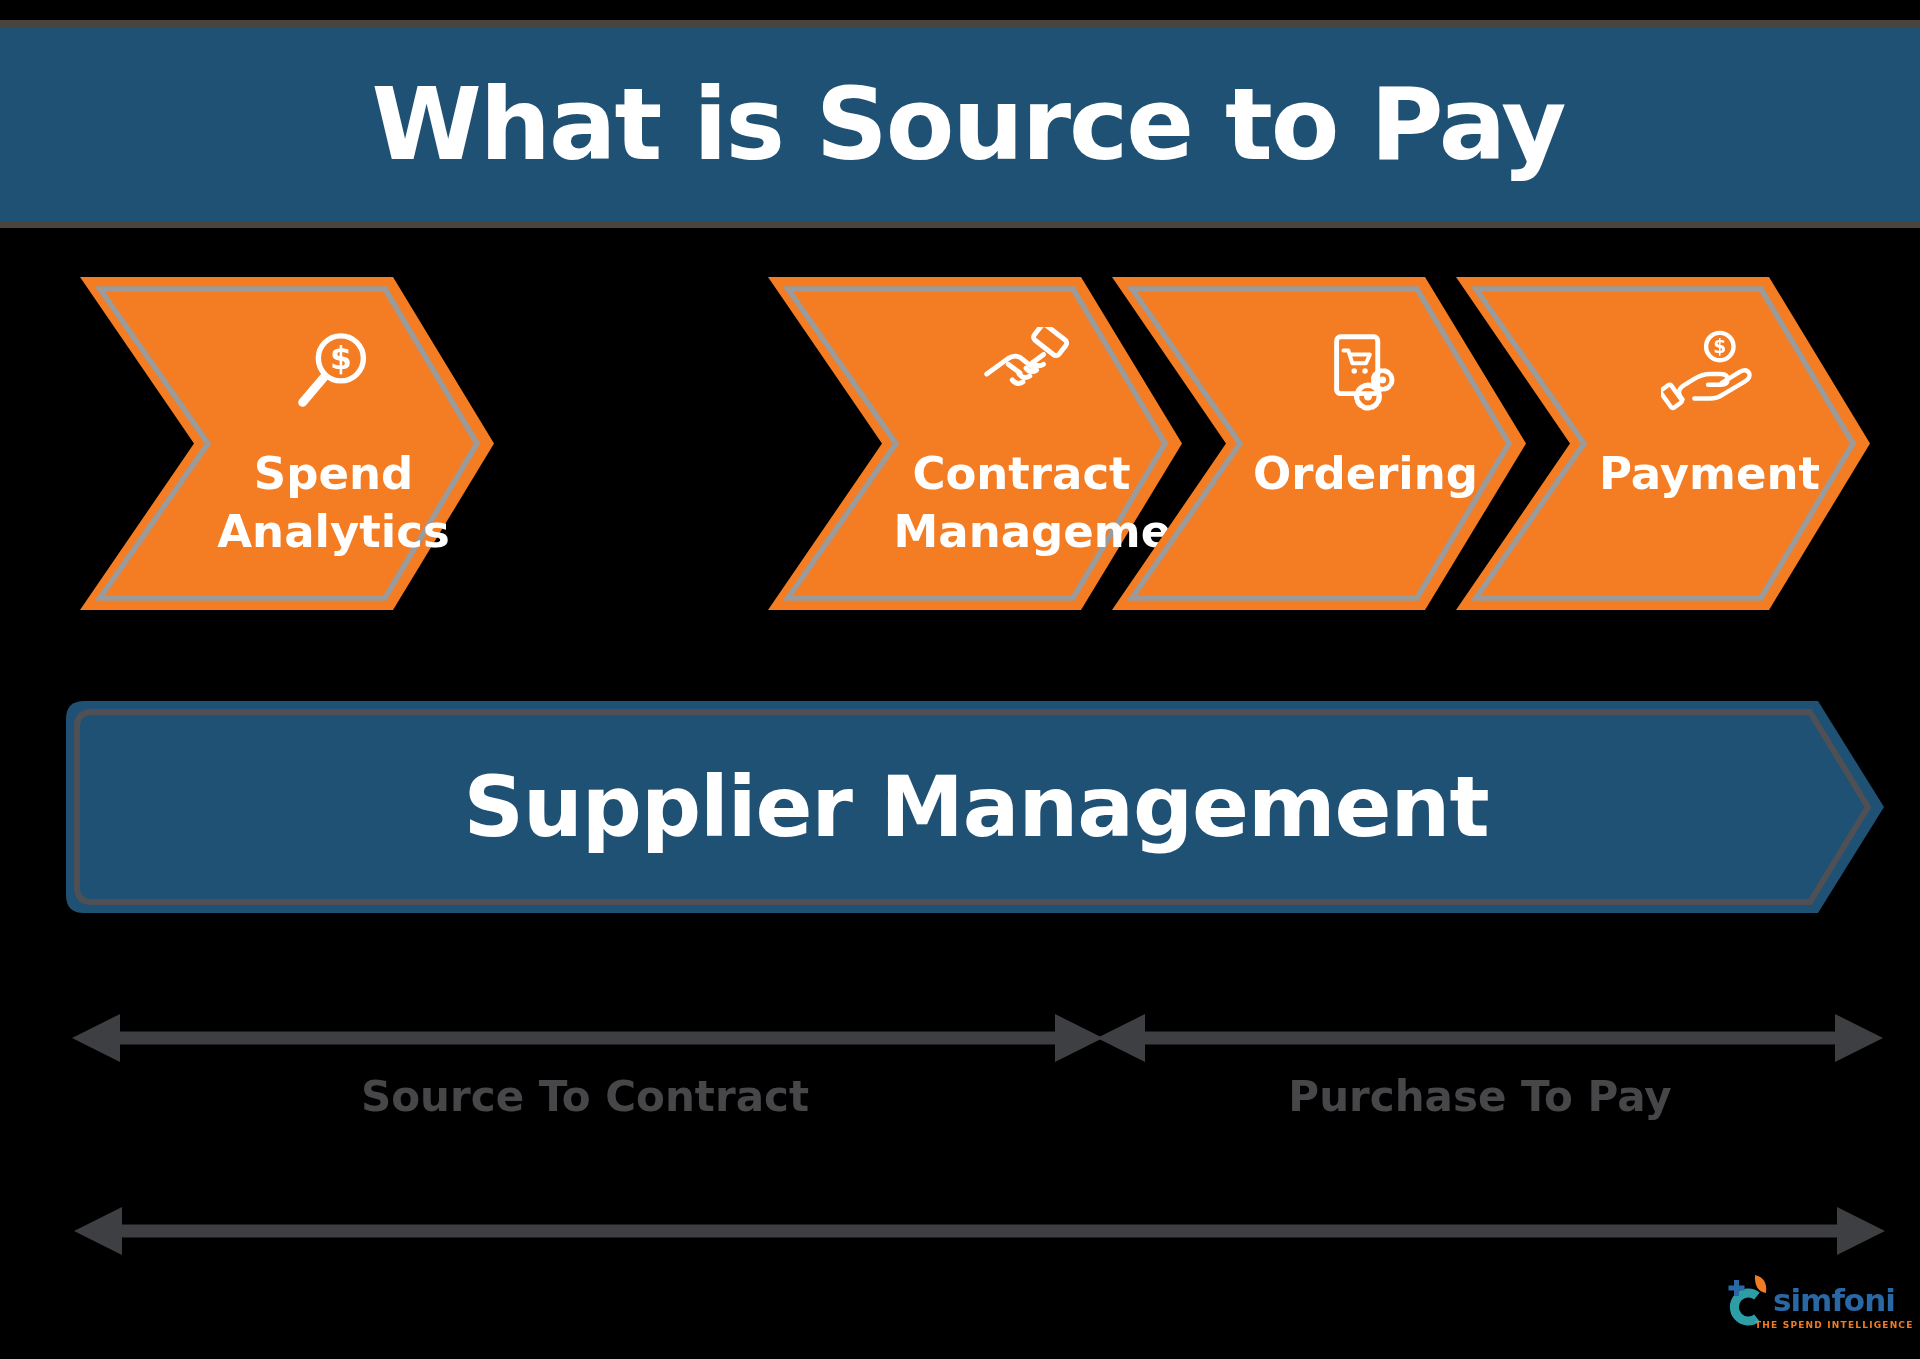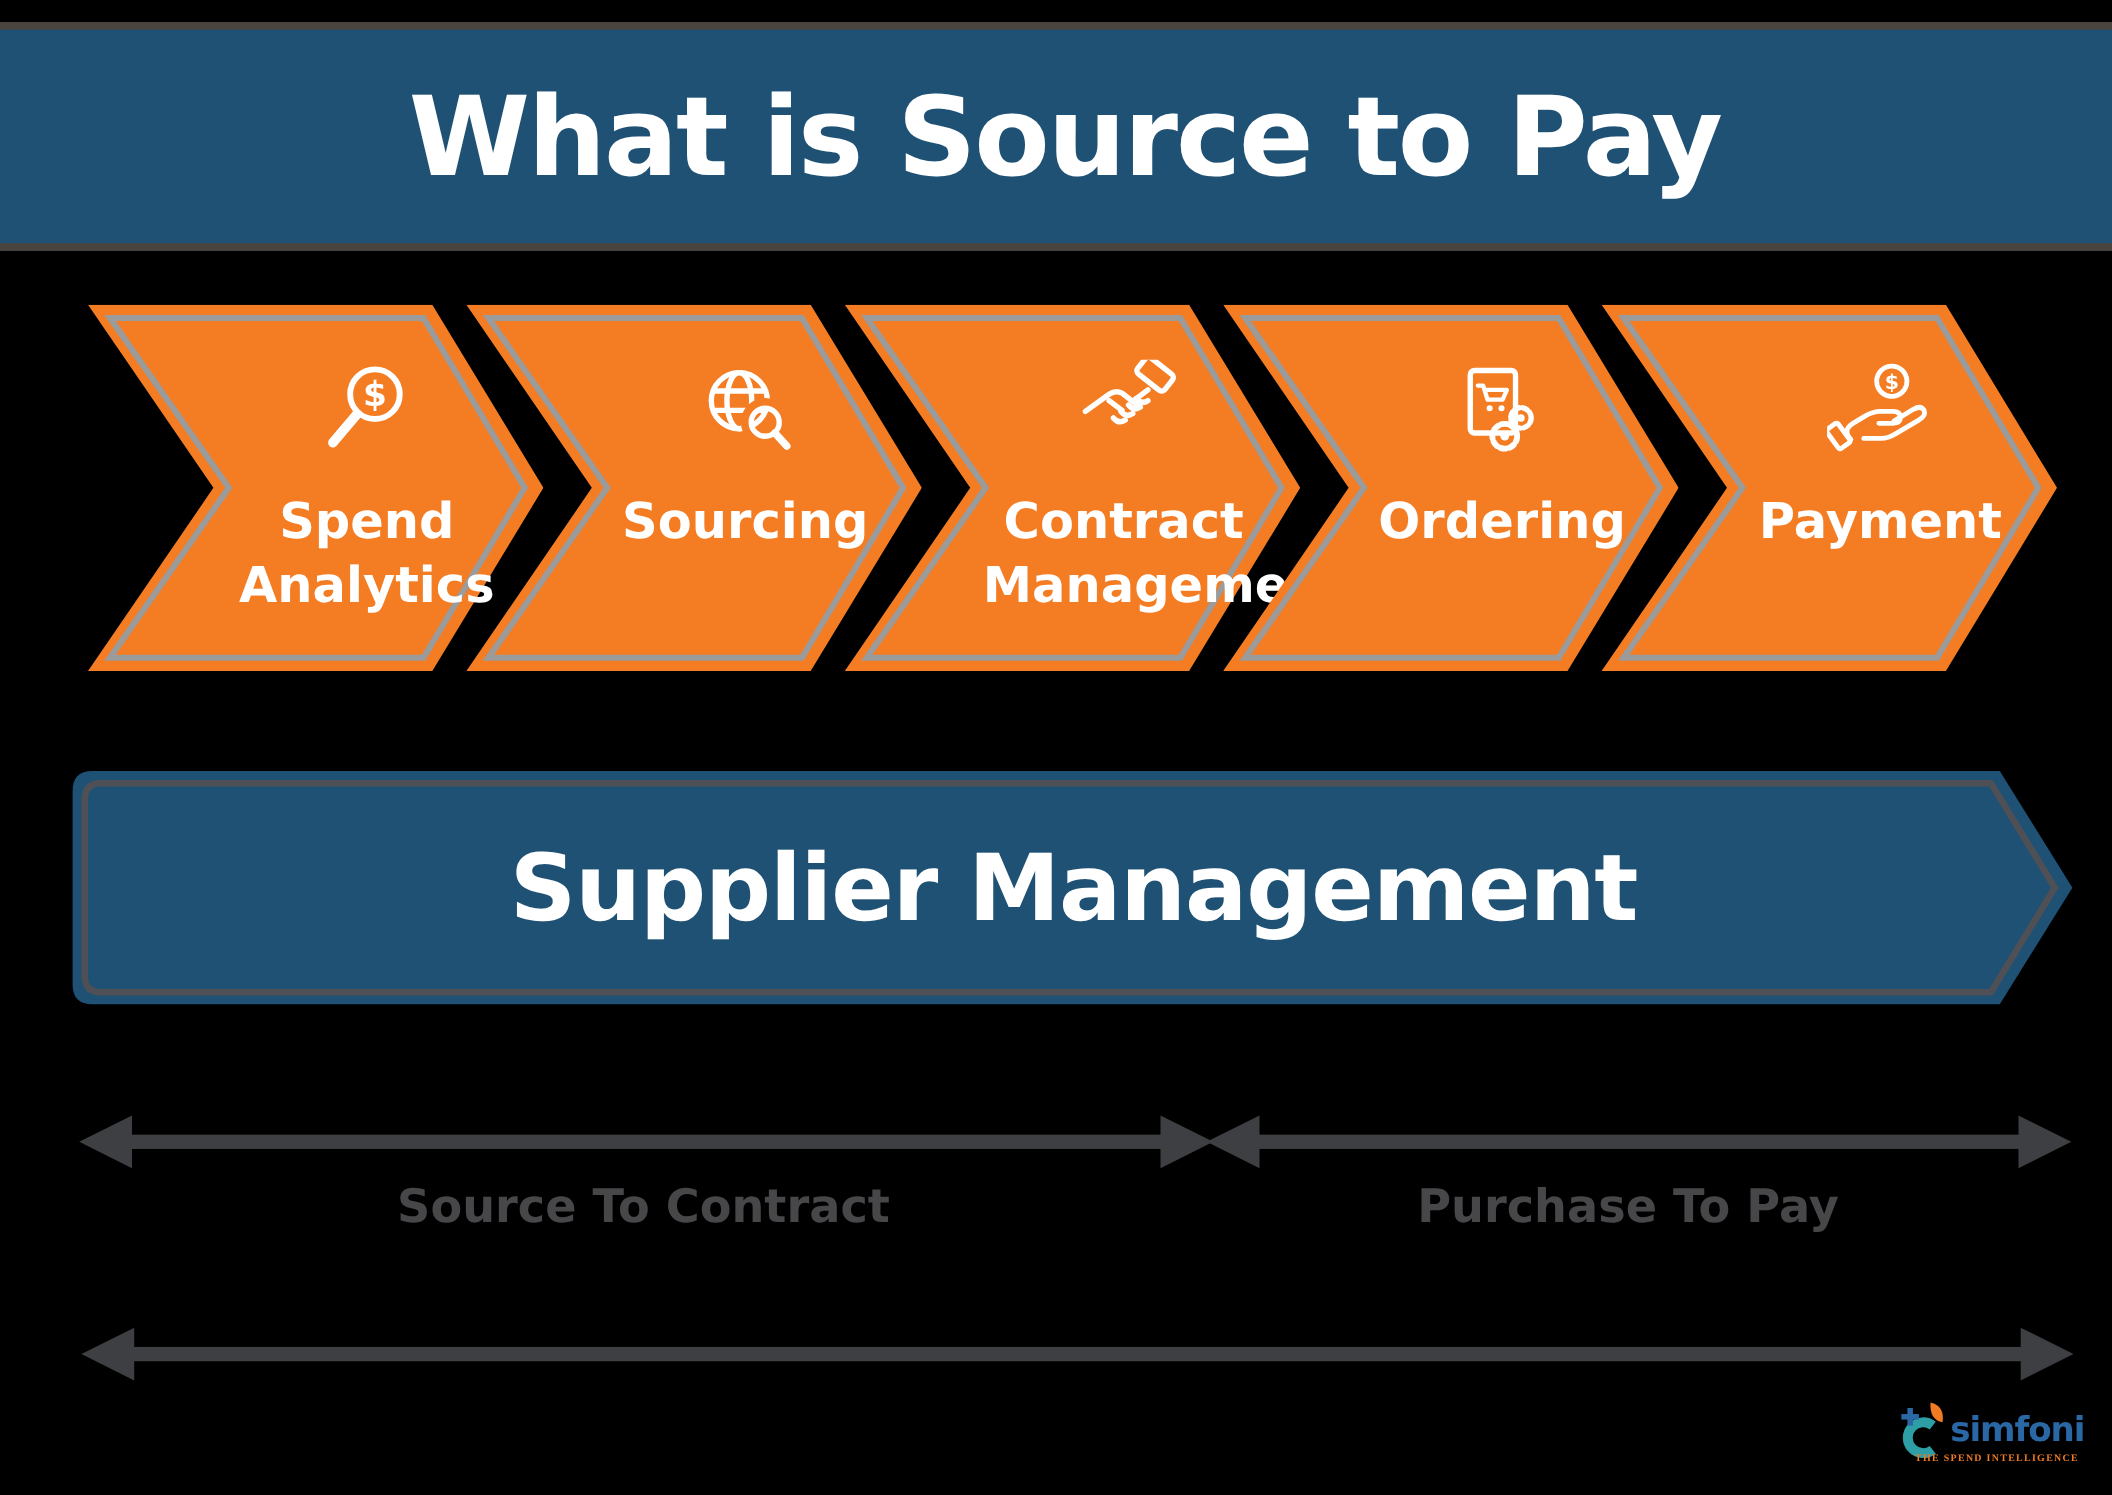--- a/index.html
+++ b/index.html
@@ -67,24 +67,23 @@
   }
 
   
   .logo{position:absolute;left:1725px;top:1270px;width:200px;height:85px;}
   .logo-icon{position:absolute;left:0;top:2px;}
   .logo-name{
     position:absolute;left:48px;top:12px;
     color:var(--logo-blue);font-size:31px;font-weight:bold;letter-spacing:-1px;
   }
   .logo-tagline{
-    position:absolute;left:16px;top:50px;
+    position:absolute;left:30px;top:50px;
     color:var(--logo-orange);font-size:9px;font-weight:bold;letter-spacing:1.2px;
     white-space:nowrap;
-    font-family:Liberation Serif, serif;
   }
 </style>
 </head>
 <body>
 
 <div class="canvas">
 
   <div class="header">
     <div class="header-title">What is Source to Pay</div>
   </div>
@@ -97,38 +96,20 @@
     <div class="content">
       <svg class="step-icon" viewBox="0 0 100 100" fill="none" stroke="#FFFFFF" stroke-width="5.5" stroke-linecap="round">
         <circle cx="57" cy="32" r="23"></circle>
         <text x="57" y="43" text-anchor="middle" stroke="none" fill="#FFFFFF" font-family="DejaVu Sans, Liberation Sans, sans-serif" font-size="32" font-weight="bold">$</text>
         <line x1="40" y1="51" x2="18" y2="77" stroke-width="9"></line>
       </svg>
       <div class="step-label">Spend Analytics</div>
     </div>
   </div>
 
-  <div class="chevron" style="left:424px">
-    <svg class="shape" width="414" height="333" viewBox="0 0 414 333">
-      <polygon points="0,0 313,0 414,166.5 313,333 0,333 114,166.5" fill="var(--orange)"></polygon>
-      <polygon points="20,12 305,12 397,166.5 305,321 20,321 128,166.5" fill="none" stroke="var(--outline-gray)" stroke-width="5.5"></polygon>
-    </svg>
-    <div class="content">
-      <svg class="step-icon" viewBox="0 0 100 100" fill="none" stroke="#FFFFFF" stroke-width="5" stroke-linecap="round">
-        <circle cx="44" cy="38" r="26"></circle>
-        <ellipse cx="44" cy="38" rx="11.5" ry="26"></ellipse>
-        <line x1="22" y1="29" x2="66" y2="29"></line>
-        <line x1="21" y1="47" x2="67" y2="47"></line>
-        <circle cx="68" cy="58" r="18" stroke="var(--orange)" stroke-width="9"></circle>
-        <circle cx="68" cy="58" r="13"></circle>
-        <line x1="77" y1="68" x2="88" y2="80" stroke-width="7"></line>
-      </svg>
-      <div class="step-label">Sourcing</div>
-    </div>
-  </div>
 
   <div class="chevron" style="left:768px">
     <svg class="shape" width="414" height="333" viewBox="0 0 414 333">
       <polygon points="0,0 313,0 414,166.5 313,333 0,333 114,166.5" fill="var(--orange)"></polygon>
       <polygon points="20,12 305,12 397,166.5 305,321 20,321 128,166.5" fill="none" stroke="var(--outline-gray)" stroke-width="5.5"></polygon>
     </svg>
     <div class="content">
       <svg class="step-icon" viewBox="0 0 100 100" fill="none" stroke="#FFFFFF" stroke-width="5" stroke-linecap="round" stroke-linejoin="round">
         <rect x="63" y="4" width="32" height="19" rx="4" transform="rotate(38 79 13)"></rect>
         <path d="M14 48 L36 32 q6 -4 12 -1 l14 11"></path>

